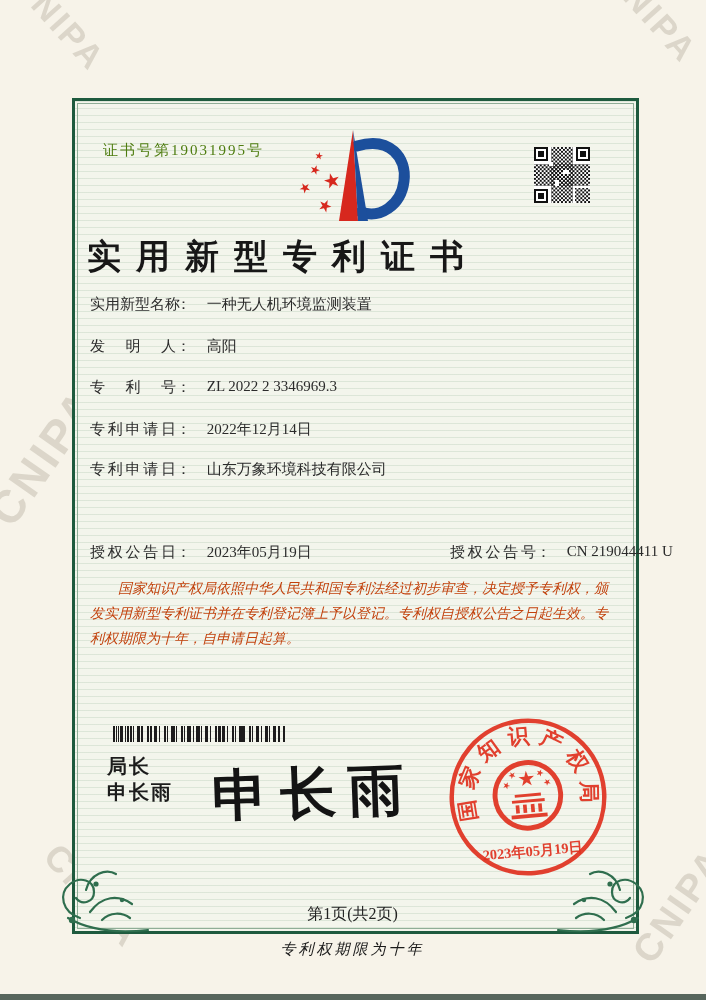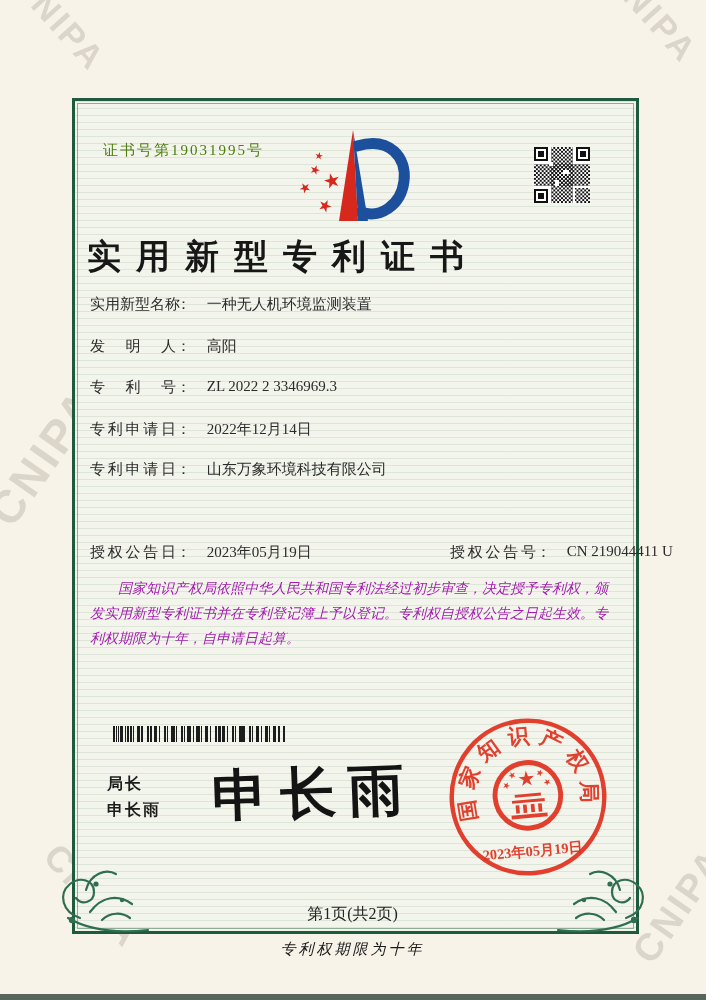--- a/index.html
+++ b/index.html
@@ -16,28 +16,28 @@
   .qr{position:absolute;left:534px;top:147px;width:56px;height:56px;}
   .title{position:absolute;left:72px;top:234px;width:561px;text-align:left;
     font-size:34px;font-weight:bold;letter-spacing:15px;text-indent:15px;color:#171717;}
   .row{position:absolute;left:90px;font-size:15px;color:#2b2b2b;white-space:nowrap;}
   .flabel{display:inline-block;width:86px;text-align:justify;text-align-last:justify;vertical-align:top;}
   .colon{display:inline-block;vertical-align:top;}
   .fvalue{display:inline-block;margin-left:12px;vertical-align:top;}
   .fvalue.wrap{white-space:normal;width:368px;line-height:21px;}
   .grant-no-group{position:absolute;left:360px;top:0;}
   .paras{position:absolute;left:90px;top:576px;width:528px;font-size:14px;line-height:25px;
-    color:#a21caf;font-style:italic;}
+    color:#c2410c;font-style:italic;}
   .paras p{margin:0 0 11px 0;text-indent:2em;}
   .barcode{position:absolute;left:113px;top:726px;width:172px;height:16px;
     background:
       repeating-linear-gradient(90deg,#1c1c1c 0 2px,rgba(0,0,0,0) 2px 3px,#1c1c1c 3px 4px,rgba(0,0,0,0) 4px 7px,#1c1c1c 7px 10px,rgba(0,0,0,0) 10px 12px,#1c1c1c 12px 13px,rgba(0,0,0,0) 13px 17px),
       repeating-linear-gradient(90deg,rgba(0,0,0,0) 0 5px,#1c1c1c 5px 6px,rgba(0,0,0,0) 6px 14px,#1c1c1c 14px 16px,rgba(0,0,0,0) 16px 23px);}
-  .officer{position:absolute;left:107px;top:771px;font-family:"Liberation Sans","DejaVu Sans",sans-serif;
-    font-weight:bold;font-size:16px;color:#1c1c1c;letter-spacing:2px;line-height:26px;}
+  .officer{position:absolute;left:107px;top:753px;font-family:"Liberation Sans","DejaVu Sans",sans-serif;
+    font-weight:bold;font-size:20px;color:#1c1c1c;letter-spacing:2px;line-height:26px;}
   .autograph{position:absolute;left:212px;top:756px;font-size:56px;color:#141414;
     letter-spacing:12px;transform:rotate(-2deg);font-weight:bold;}
   .seal{position:absolute;left:446px;top:715px;width:164px;height:164px;transform:rotate(-5deg);}
   .page-info{position:absolute;left:72px;top:904px;width:561px;text-align:center;font-size:16px;color:#222;}
   .cont-note{position:absolute;left:72px;top:940px;width:561px;text-align:center;font-size:15px;
     font-style:italic;color:#1a1a1a;letter-spacing:3px;}
   .flourish{position:absolute;width:100px;height:78px;}
   .bottom-strip{position:absolute;left:0;top:994px;width:706px;height:6px;background:#57655c;}
 </style>
 </head>

